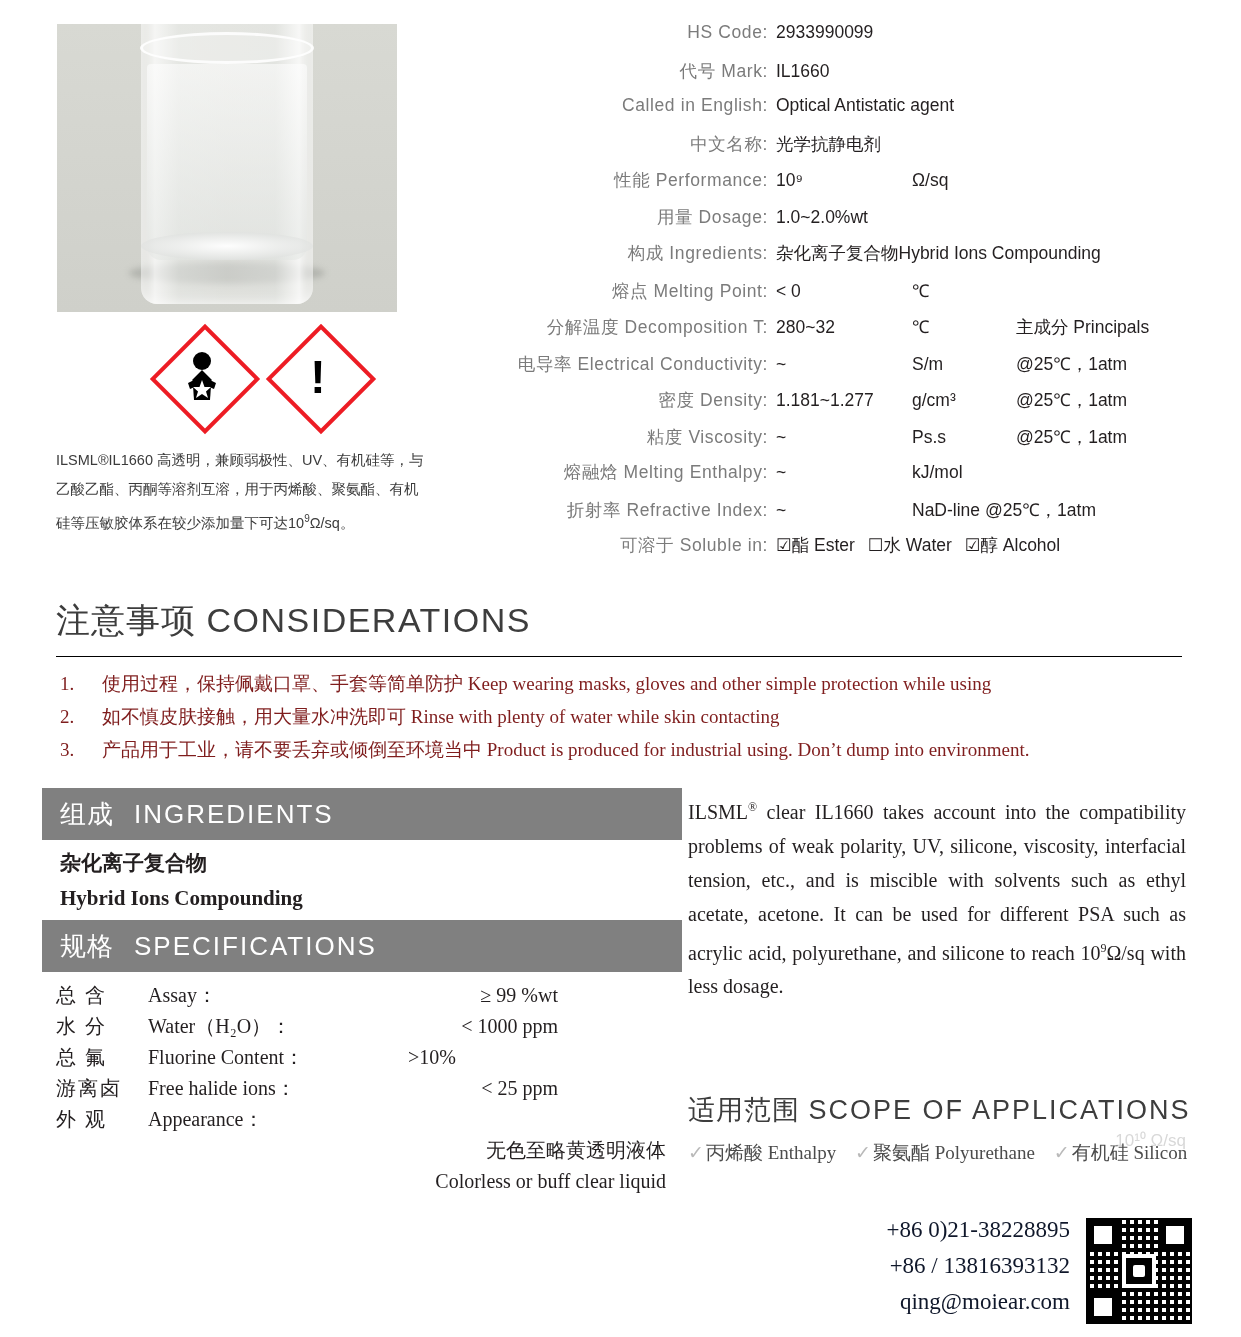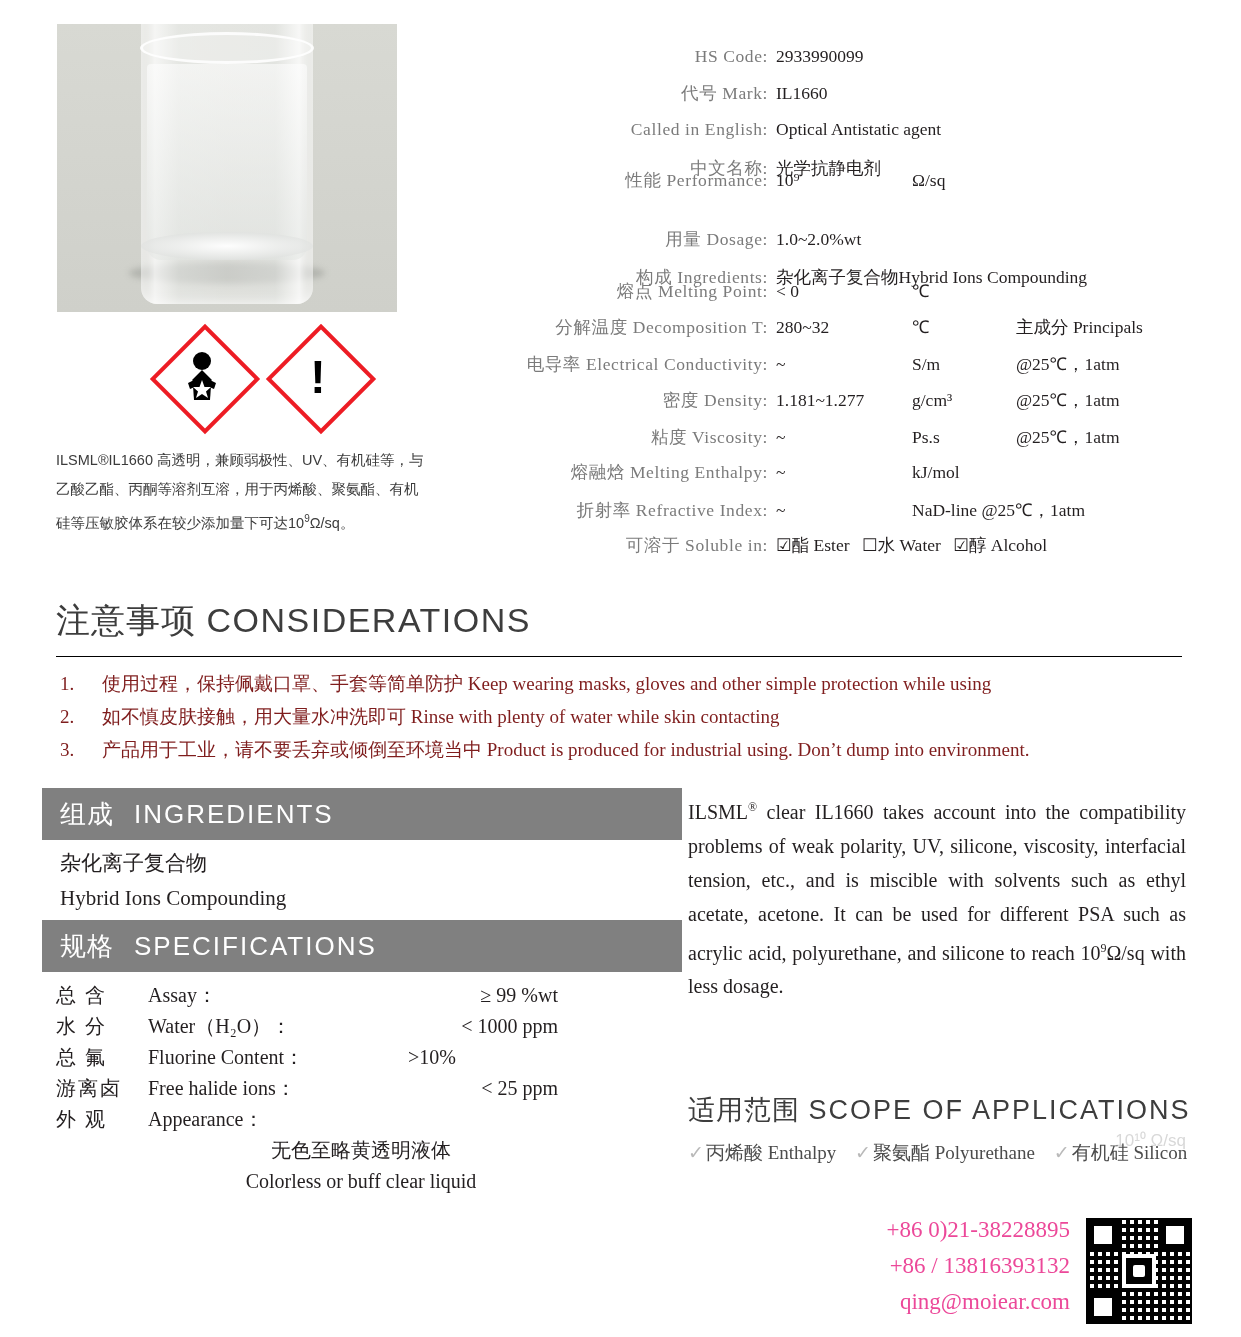--- a/index.html
+++ b/index.html
@@ -145,42 +145,42 @@
     color: #3b3b3b;
   }
   .photo-caption sup { font-size: 10px; }
 
   
   .spec-table {
     position: absolute;
     left: 470px;
     top: 22px;
     width: 740px;
-    font-family: Liberation Serif, serif;
+    font-family: Liberation Sans, sans-serif;
     font-size: 17.5px;
     color: #231f20;
   }
   .spec-row {
     display: flex;
     align-items: baseline;
     height: 36.5px;
   }
   .spec-label {
     width: 298px;
     text-align: right;
     color: #7b7b7b;
     letter-spacing: 0.6px;
     padding-right: 8px;
     white-space: nowrap;
   }
   .spec-value {
     width: 136px;
     white-space: nowrap;
   }
-  .spec-value.wide { width: 420px; margin-top: 24px; }
+  .spec-value.wide { width: 420px; }
   .spec-unit {
     width: 104px;
     white-space: nowrap;
   }
   .spec-extra { white-space: nowrap; }
   .soluble-line { white-space: nowrap; }
   .soluble-line span { margin-right: 4px; }
 
   
   .considerations {
@@ -229,20 +229,21 @@
     box-sizing: content-box;
     display: flex;
     align-items: center;
   }
   .grey-bar .en { margin-left: 20px; letter-spacing: 2px; }
   .ing-body {
     padding: 6px 0 4px 18px;
     font-size: 21px;
     line-height: 35px;
     color: #231f20;
+    font-weight: bold;
   }
   .spec-list {
     padding: 8px 0 0 14px;
     font-size: 20px;
     line-height: 31px;
   }
   .spec-line {
     display: flex;
     align-items: baseline;
     white-space: nowrap;
@@ -255,21 +256,21 @@
   .spec-line .k-en {
     display: inline-block;
     width: 260px;
   }
   .spec-line .v {
     display: inline-block;
     width: 150px;
     text-align: right;
   }
   .appearance-val {
-    text-align: center;
+    text-align: right;
     padding-right: 16px;
     font-size: 20px;
     line-height: 31px;
   }
 
   
   .right-col {
     position: absolute;
     left: 688px;
     top: 790px;
@@ -319,21 +320,21 @@
 
   
   .contact {
     position: absolute;
     left: 820px;
     top: 1212px;
     width: 250px;
     text-align: right;
     font-size: 23px;
     line-height: 36px;
-    color: #ec4899;
+    color: #0f172a;
   }
   .qr {
     position: absolute;
     left: 1086px;
     top: 1218px;
     width: 106px;
     height: 106px;
     background:
       repeating-linear-gradient(90deg, #000 0 4px, #fff 4px 8px),
       repeating-linear-gradient(0deg, #000 0 4px, #fff 4px 8px);

